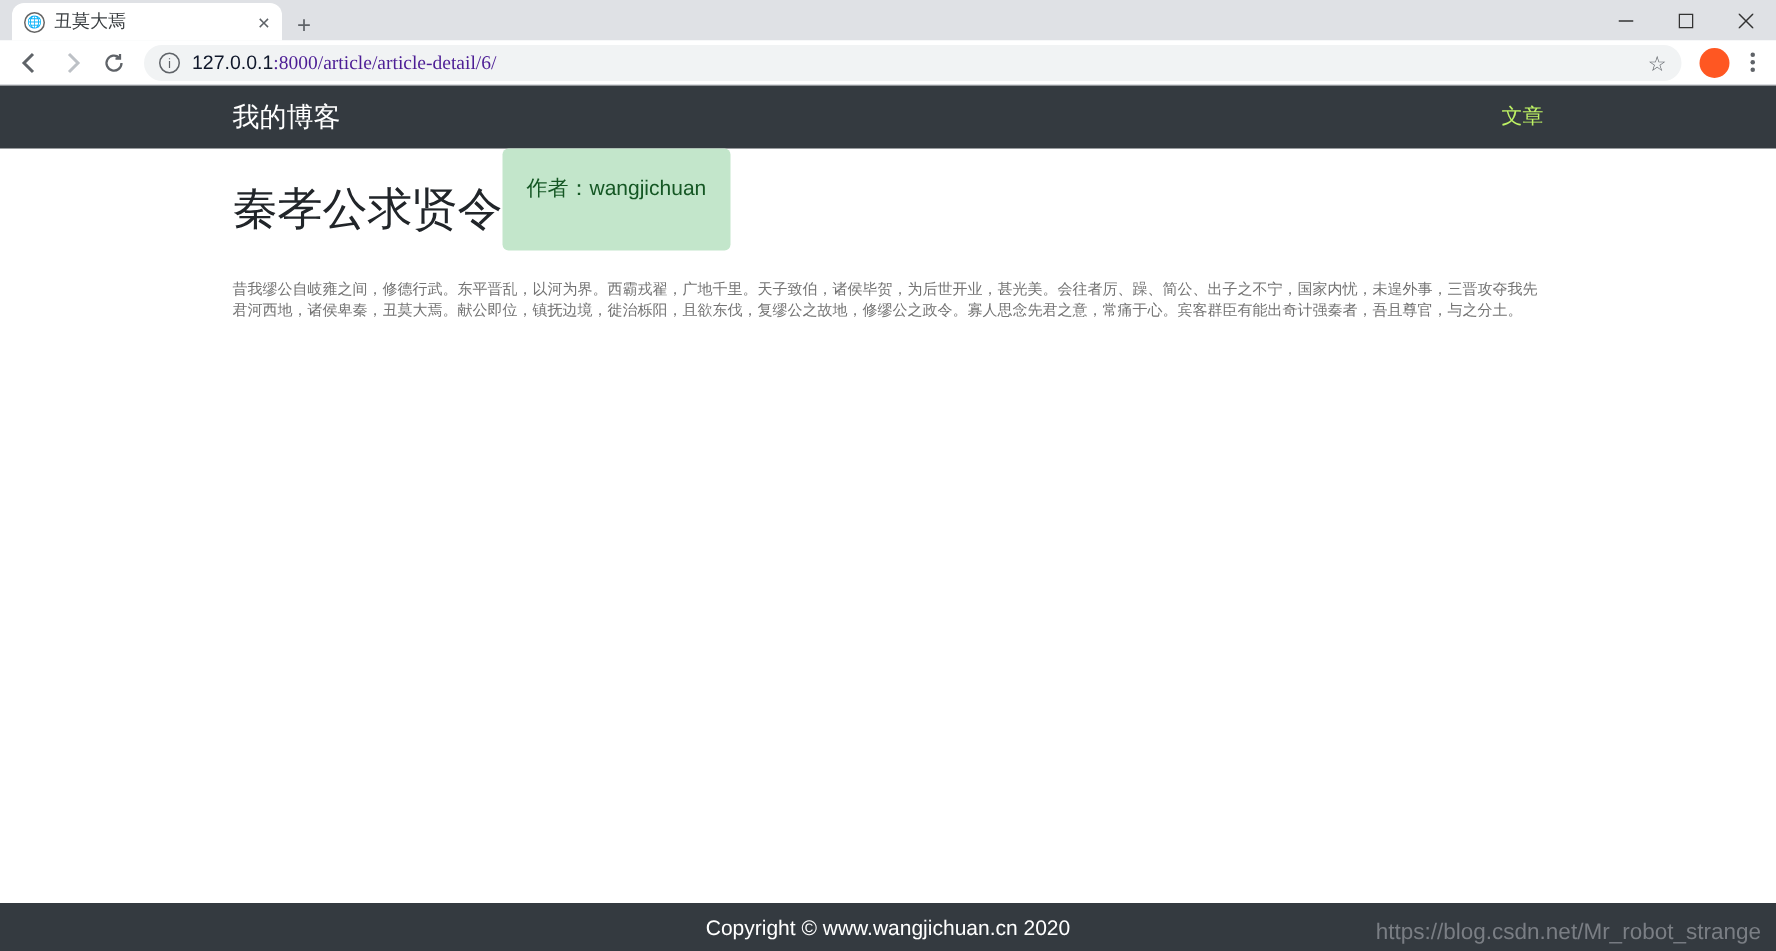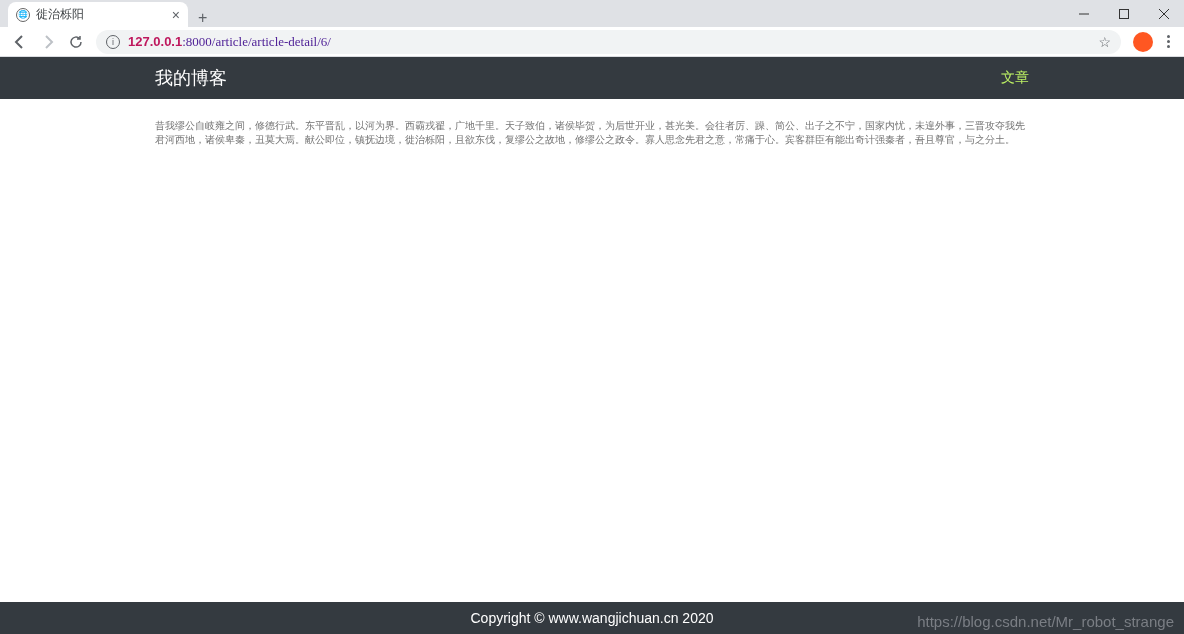--- a/index.html
+++ b/index.html
@@ -16,21 +16,21 @@
     .window-controls { display: flex; gap: 0; }
     .win-btn { width: 40px; height: 27px; display: flex; align-items: center; justify-content: center; color: #333; cursor: pointer; }
     .win-btn svg { width: 10px; height: 10px; }
     
     .toolbar { background: #fff; height: 30px; display: flex; align-items: center; padding: 0 8px; gap: 4px; border-bottom: 1px solid #dadce0; }
     .nav-btn { width: 24px; height: 24px; display: flex; align-items: center; justify-content: center; color: #5f6368; cursor: pointer; border-radius: 50%; }
     .nav-btn.disabled { color: #bdc1c6; }
     .addr-bar { flex: 1; height: 24px; background: #f1f3f4; border-radius: 12px; display: flex; align-items: center; padding: 0 10px; font-size: 13px; color: #5f6368; gap: 8px; margin: 0 4px; }
     .addr-info-icon { width: 14px; height: 14px; border: 1px solid #5f6368; border-radius: 50%; display: flex; align-items: center; justify-content: center; font-size: 9px; }
     .url-text { flex: 1; color: #202124; }
-    .url-text .host { color: #be185d; font-weight: bold; }
+    .url-text .host { color: #0f172a; }
     .url-text .path { color: #4c1d95; font-family: Liberation Serif, serif; }
     .star-icon { color: #5f6368; font-size: 14px; }
     .ext-icon { width: 20px; height: 20px; background: #ff5722; border-radius: 50%; margin: 0 4px; }
     .menu-dots { display: flex; flex-direction: column; gap: 2px; padding: 0 6px; cursor: pointer; }
     .menu-dots span { width: 3px; height: 3px; background: #5f6368; border-radius: 50%; }
     
     
     .page { flex: 1; display: flex; flex-direction: column; }
     .navbar { background: #343a40; height: 42px; display: flex; align-items: center; padding: 0 155px; justify-content: space-between; }
     .brand { color: #fff; font-size: 18px; }
@@ -45,21 +45,21 @@
     .footer { background: #343a40; height: 32px; display: flex; align-items: center; justify-content: center; color: #fff; font-size: 14px; position: relative; }
     .watermark { position: absolute; right: 10px; bottom: 4px; font-size: 15px; color: #7a7e84; }
   </style>
 </head>
 <body>
 
 <div class="titlebar">
   <div class="tabs">
     <div class="tab">
       <span class="tab-icon">🌐</span>
-      <span class="tab-title">徙治栎阳</span>
+      <span class="tab-title">丑莫大焉</span>
       <span class="tab-close">×</span>
     </div>
     <div class="new-tab">+</div>
   </div>
   <div class="window-controls">
     <div class="win-btn">
         <svg viewBox="0 0 10 10">
           <line x1="0" y1="5" x2="10" y2="5" stroke="currentColor" stroke-width="1"></line>
         </svg>
       </div>
@@ -106,20 +106,24 @@
     </div>
 </div>
 
 <div class="page">
   <div class="navbar">
     <div class="brand">我的博客</div>
     <div class="nav-link">文章</div>
   </div>
 
   <div class="content">
+    <div class="article-header">
+      <h1 class="article-title">秦孝公求贤令</h1>
+      <div class="author-box"><span>作者：</span><span>wangjichuan</span></div>
+    </div>
     <p class="article-body">昔我缪公自岐雍之间，修德行武。东平晋乱，以河为界。西霸戎翟，广地千里。天子致伯，诸侯毕贺，为后世开业，甚光美。会往者厉、躁、简公、出子之不宁，国家内忧，未遑外事，三晋攻夺我先君河西地，诸侯卑秦，丑莫大焉。献公即位，镇抚边境，徙治栎阳，且欲东伐，复缪公之故地，修缪公之政令。寡人思念先君之意，常痛于心。宾客群臣有能出奇计强秦者，吾且尊官，与之分土。</p>
   </div>
 
   <div class="footer">
     <span>Copyright © www.wangjichuan.cn 2020</span>
     <span class="watermark">https://blog.csdn.net/Mr_robot_strange</span>
   </div>
 </div>
 
 </body></html>

